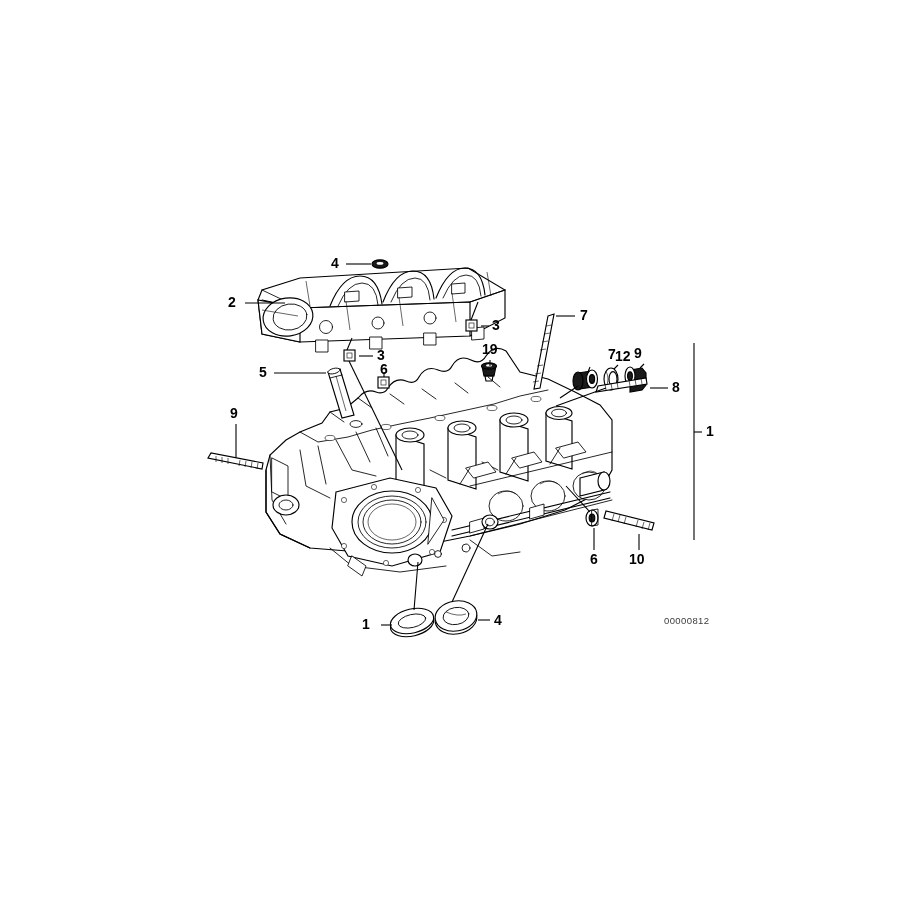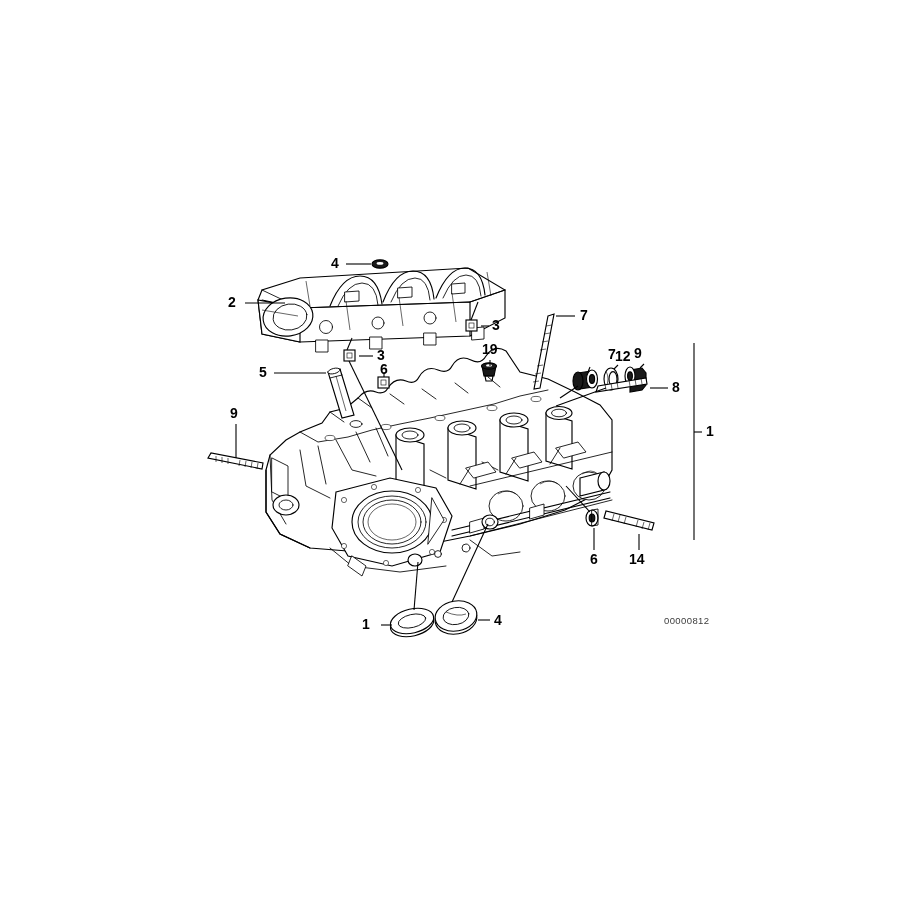--- a/index.html
+++ b/index.html
@@ -354,21 +354,21 @@
   <div class="callout" style="left:228px;top:295px;">2</div>
   <div class="callout" style="left:492px;top:318px;">3</div>
   <div class="callout" style="left:377px;top:348px;">3</div>
   <div class="callout" style="left:331px;top:256px;">4</div>
   <div class="callout" style="left:259px;top:365px;">5</div>
   <div class="callout" style="left:380px;top:362px;">6</div>
   <div class="callout" style="left:590px;top:552px;">6</div>
   <div class="callout" style="left:580px;top:308px;">7</div>
   <div class="callout" style="left:672px;top:380px;">8</div>
   <div class="callout" style="left:230px;top:406px;">9</div>
-  <div class="callout" style="left:629px;top:552px;">14</div>
+  <div class="callout" style="left:629px;top:552px;">10</div>
   <div class="callout" style="left:482px;top:342px;">19</div>
   <div class="callout" style="left:579px;top:349px;margin-left:36px;">12</div>
   <div class="callout" style="left:494px;top:613px;">4</div>
   <div class="callout" style="left:362px;top:617px;">1</div>
   <div class="callout" style="left:608px;top:347px;">7</div>
   <div class="callout" style="left:634px;top:346px;">9</div>
 
   <div class="watermark" style="left:664px;top:615px;">00000812</div>
 
 </div>

